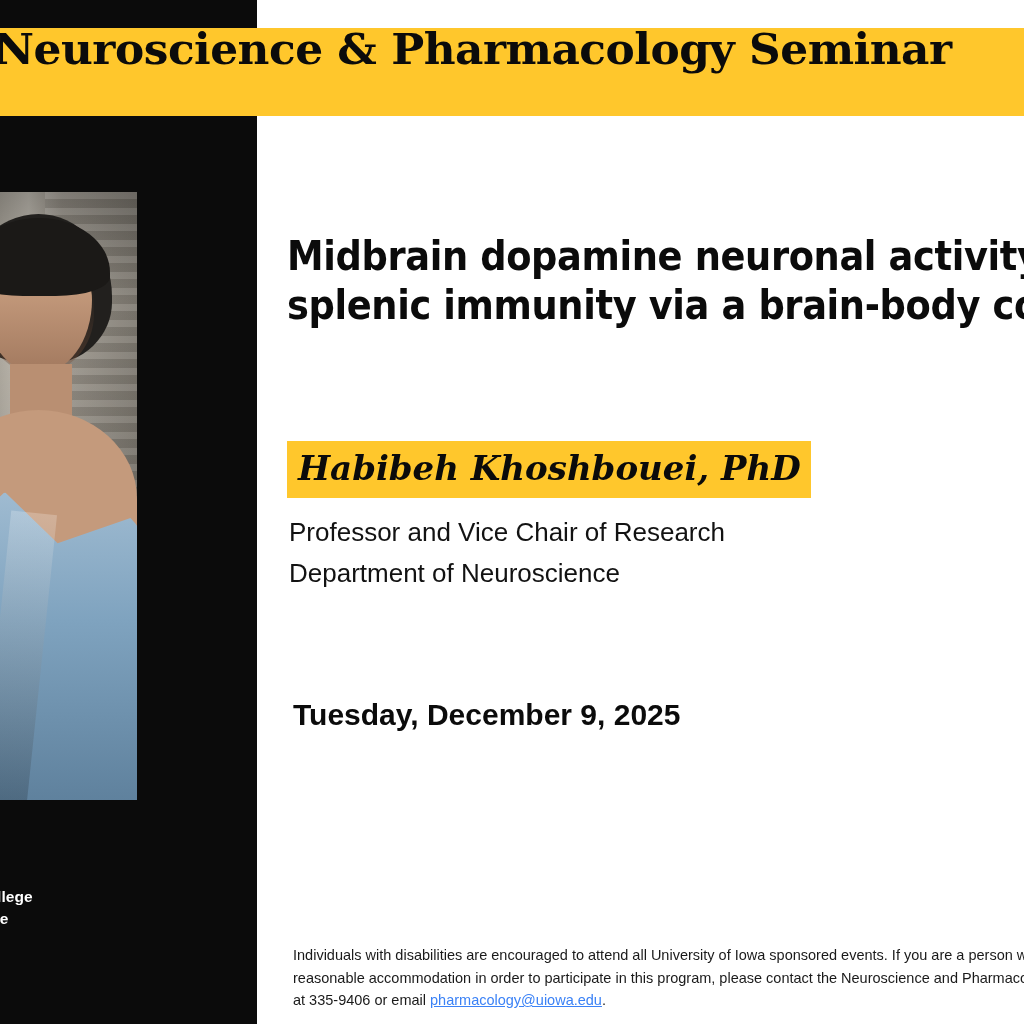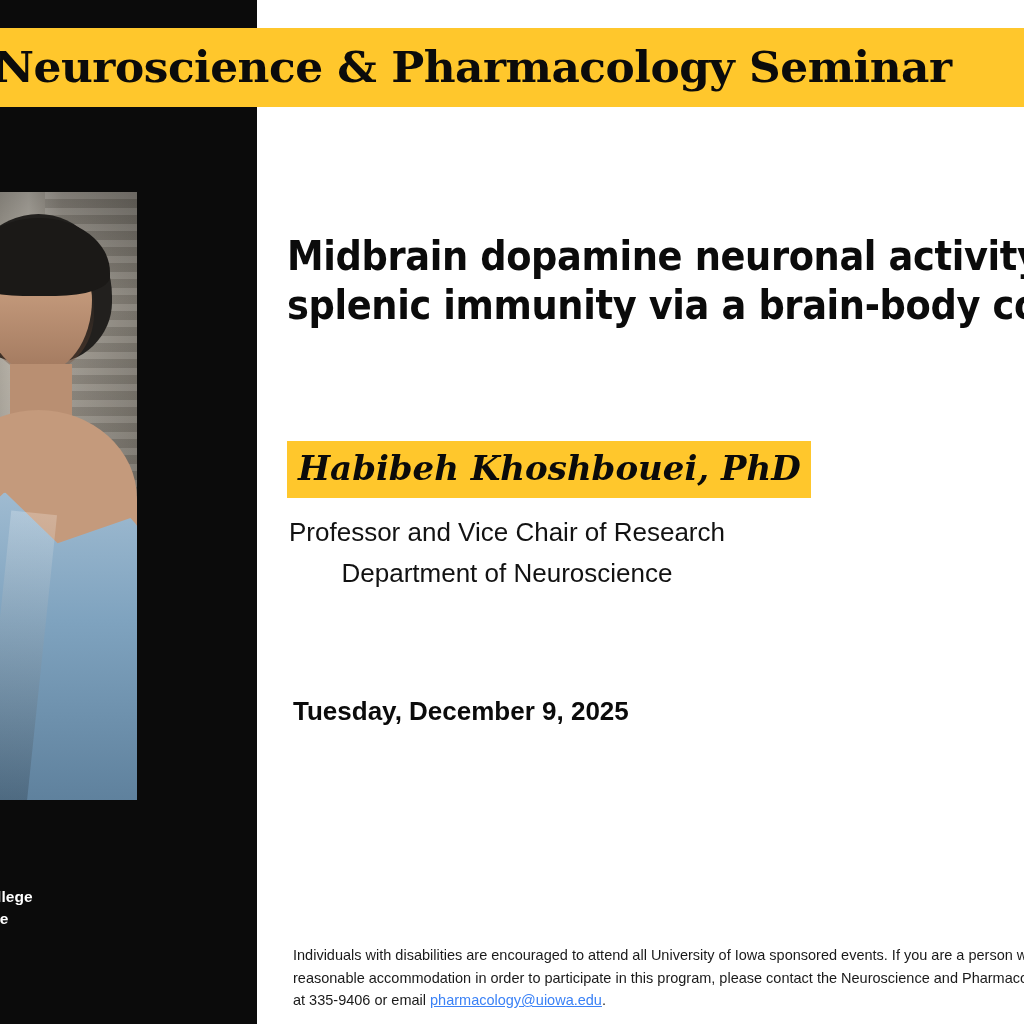--- a/index.html
+++ b/index.html
@@ -30,24 +30,23 @@
     height: 1024px;
     background: #0b0b0b;
   }
 
   
   .banner {
     position: absolute;
     left: 0;
     top: 28px;
     width: 1024px;
-    height: 79px;
+    height: 88px;
     background: #ffc72c;
     display: flex;
-    align-items: center;
   }
   .banner-title {
     font-family: "DejaVu Serif", serif;
     font-weight: bold;
     font-size: 43px;
     line-height: 1;
     color: #0b0b0b;
     letter-spacing: -0.5px;
     margin-left: -6px;
     white-space: nowrap;
@@ -218,29 +217,28 @@
     white-space: nowrap;
   }
 
   .affiliation {
     position: absolute;
     left: 2px;
     top: 512px;
     font-size: 26px;
     line-height: 1.58;
     color: #121212;
-    text-align: center;
   }
   .affiliation div { white-space: nowrap; }
 
   .eventinfo {
     position: absolute;
     left: 6px;
     top: 692px;
-    font-size: 26px;
+    font-size: 30px;
     font-weight: bold;
     line-height: 1.50;
     color: #0b0b0b;
   }
   .eventinfo div { white-space: nowrap; }
 
   .disclaimer {
     position: absolute;
     left: 6px;
     top: 944px;

